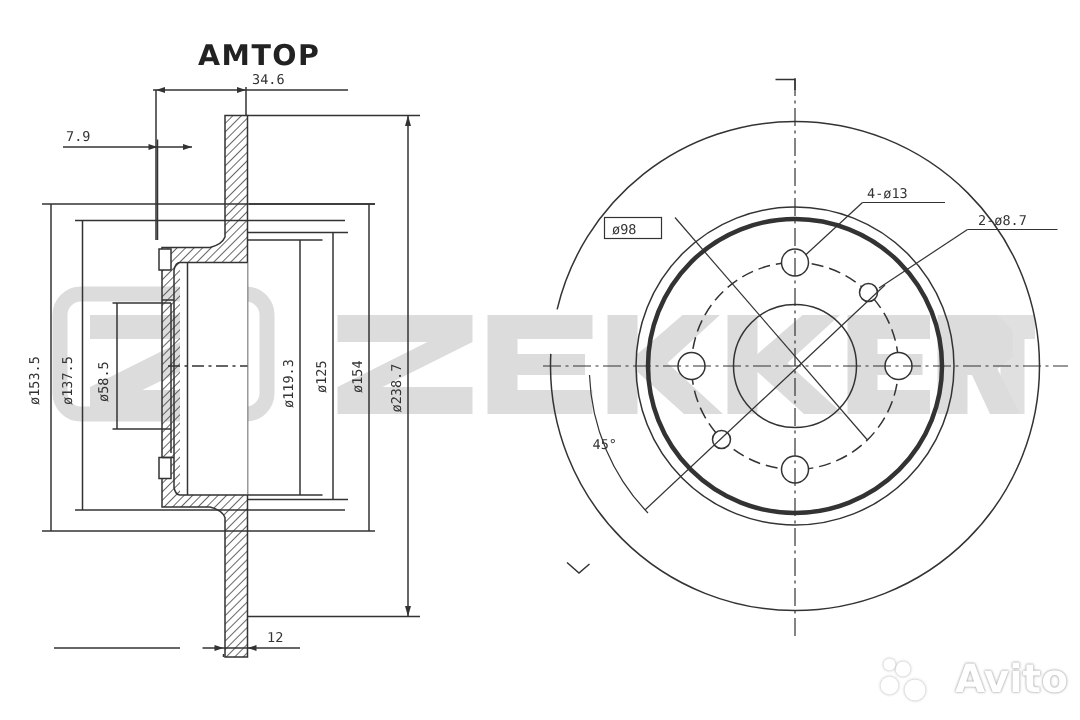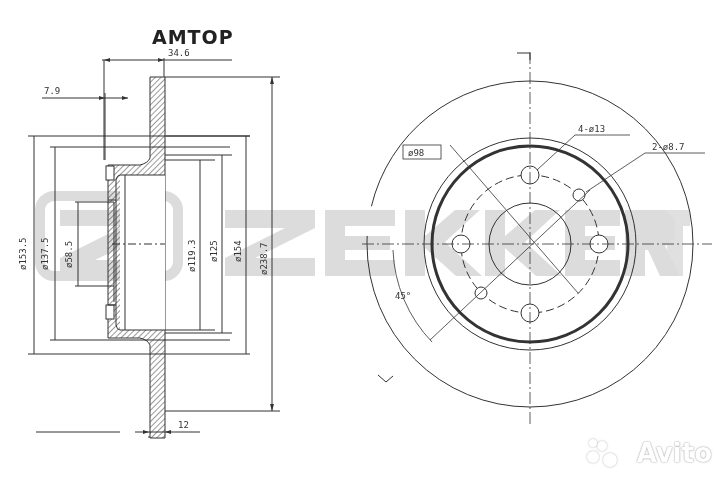--- a/index.html
+++ b/index.html
@@ -1,21 +1,21 @@
 <!DOCTYPE html>
 <html><head>
 <meta charset="utf-8">
 <style>
   html, body { margin: 0; padding: 0; background: #ffffff; }
   body { width: 720px; height: 480px; position: relative; overflow: hidden; font-family: "DejaVu Sans Mono", monospace; }
   #canvas { position: absolute; left: 0; top: 0; width: 720px; height: 480px; }
   .brand {
     position: absolute; left: 132px; top: 26px;
     font-family: "DejaVu Sans", sans-serif; font-weight: bold; font-size: 19px;
-    letter-spacing: 1px; color: #222; margin-left: 20px;
+    letter-spacing: 1px; color: #222;
   }
   .watermark {
     position: absolute; left: 0; top: 0; width: 720px; height: 480px; pointer-events: none;
   }
   .avito {
     position: absolute; right: 8px; bottom: 12px;
     display: flex; align-items: center; gap: 20px;
     font-family: "DejaVu Sans", sans-serif; font-size: 26px; font-weight: bold;
     color: #ffffff; text-shadow: 0 0 2px #aaa, 0 0 1px #999;
   }

